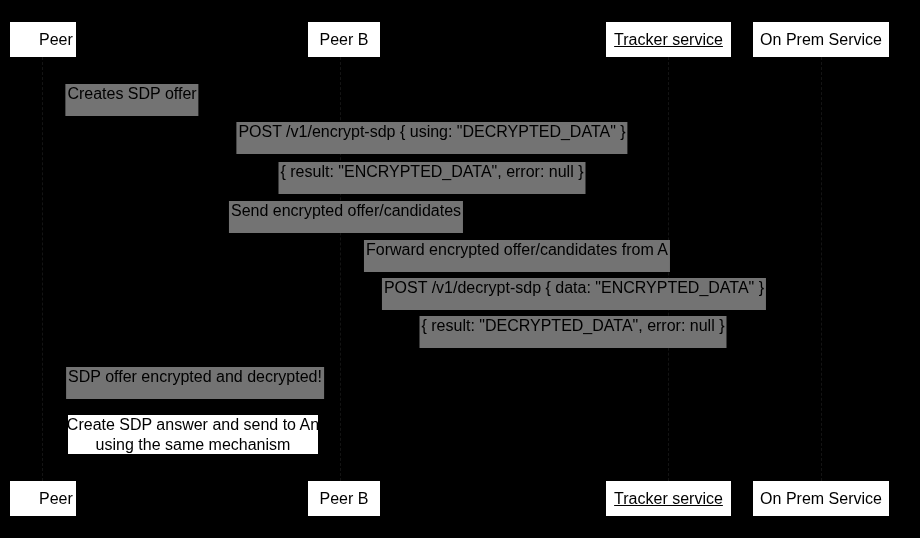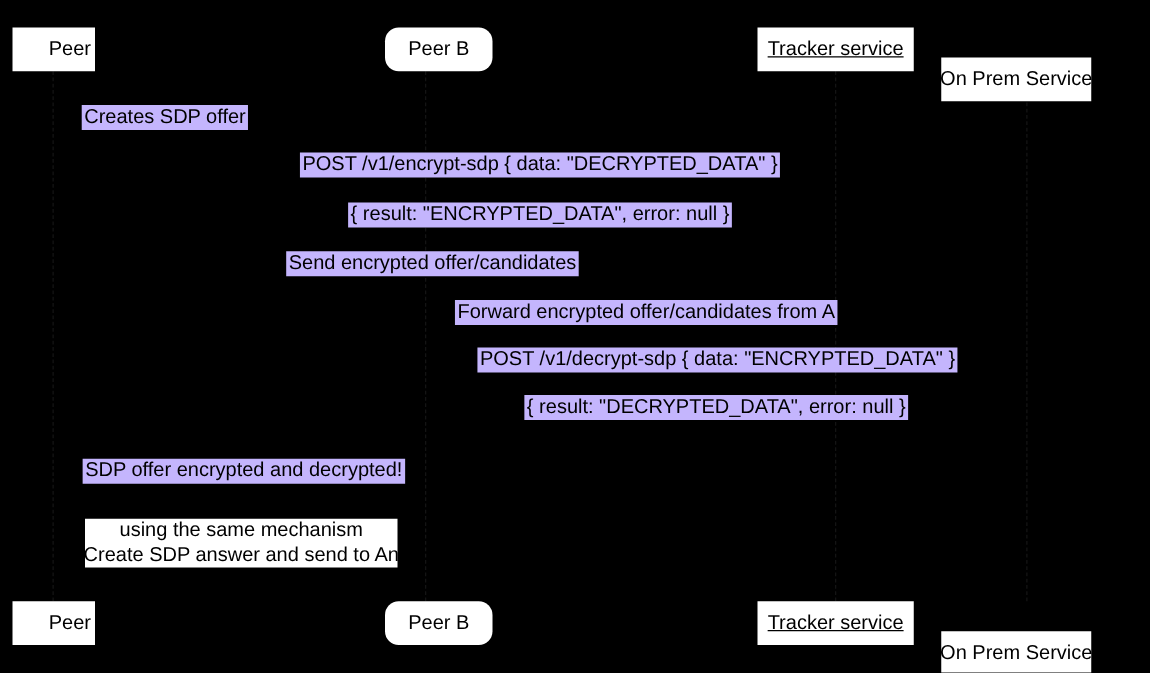--- a/index.html
+++ b/index.html
@@ -18,44 +18,44 @@
     background: #ffffff;
     color: #000000;
     display: flex; align-items: center; justify-content: center;
     font-size: 16px;
     white-space: nowrap;
     box-sizing: border-box;
   }
   .row-top    { top: 22px; }
   .row-bottom { top: 481px; }
   .a-peer-a  { left: 10px;  width: 66px; padding-left: 40px;  }
-  .a-peer-b  { left: 308px; width: 86px; border-radius: 11px;  }
+  .a-peer-b  { left: 308px; width: 72px;  }
   .a-tracker { left: 606px; width: 125px; text-decoration: underline; }
-  .a-onprem  { left: 753px; width: 120px; margin-top: 24px; }
+  .a-onprem  { left: 753px; width: 136px; }
 
   
   .lifeline {
     position: absolute;
     top: 57px; height: 424px;
     width: 0;
     border-left: 1px dashed #141414;
   }
   .l-peer-a  { left: 42px;  }
   .l-peer-b  { left: 340px; }
   .l-tracker { left: 668px; }
   .l-onprem  { left: 821px; }
 
   
   .msg {
     position: absolute;
-    background: #c4b5fd;
+    background: #737373;
     color: #000000;
     font-size: 16px;
     line-height: 20px;
-    height: 20px;
+    height: 32px;
     white-space: nowrap;
     padding: 0 2px;
     transform: translateX(-50%);
   }
   .m-creates   { left: 132px; top: 84px;  }
   .m-post-enc  { left: 432px; top: 122px; }
   .m-res-enc   { left: 432px; top: 162px; }
   .m-send      { left: 346px; top: 201px; }
   .m-forward   { left: 517px; top: 240px; }
   .m-post-dec  { left: 574px; top: 278px; text-align: center; }
@@ -86,31 +86,31 @@
   <div class="lifeline l-peer-b"></div>
   <div class="lifeline l-tracker"></div>
   <div class="lifeline l-onprem"></div>
 
   <div class="actor row-top a-peer-a">Peer A</div>
   <div class="actor row-top a-peer-b">Peer B</div>
   <div class="actor row-top a-tracker">Tracker service</div>
   <div class="actor row-top a-onprem">On Prem Service</div>
 
   <div class="msg m-creates">Creates SDP offer</div>
-  <div class="msg m-post-enc">POST /v1/encrypt-sdp { data: "DECRYPTED_DATA" }</div>
+  <div class="msg m-post-enc">POST /v1/encrypt-sdp { using: "DECRYPTED_DATA" }</div>
   <div class="msg m-res-enc">{ result: "ENCRYPTED_DATA", error: null }</div>
   <div class="msg m-send">Send encrypted offer/candidates</div>
   <div class="msg m-forward">Forward encrypted offer/candidates from A</div>
   <div class="msg m-post-dec">POST /v1/decrypt-sdp { data: "ENCRYPTED_DATA" }</div>
   <div class="msg m-res-dec">{ result: "DECRYPTED_DATA", error: null }</div>
   <div class="msg m-received">SDP offer encrypted and decrypted!</div>
 
   <div class="note">
+    <span>Create SDP answer and send to An</span>
     <span>using the same mechanism</span>
-    <span>Create SDP answer and send to An</span>
   </div>
 
   <div class="actor row-bottom a-peer-a">Peer A</div>
   <div class="actor row-bottom a-peer-b">Peer B</div>
   <div class="actor row-bottom a-tracker">Tracker service</div>
   <div class="actor row-bottom a-onprem">On Prem Service</div>
 
 </div>
 
 </body></html>

